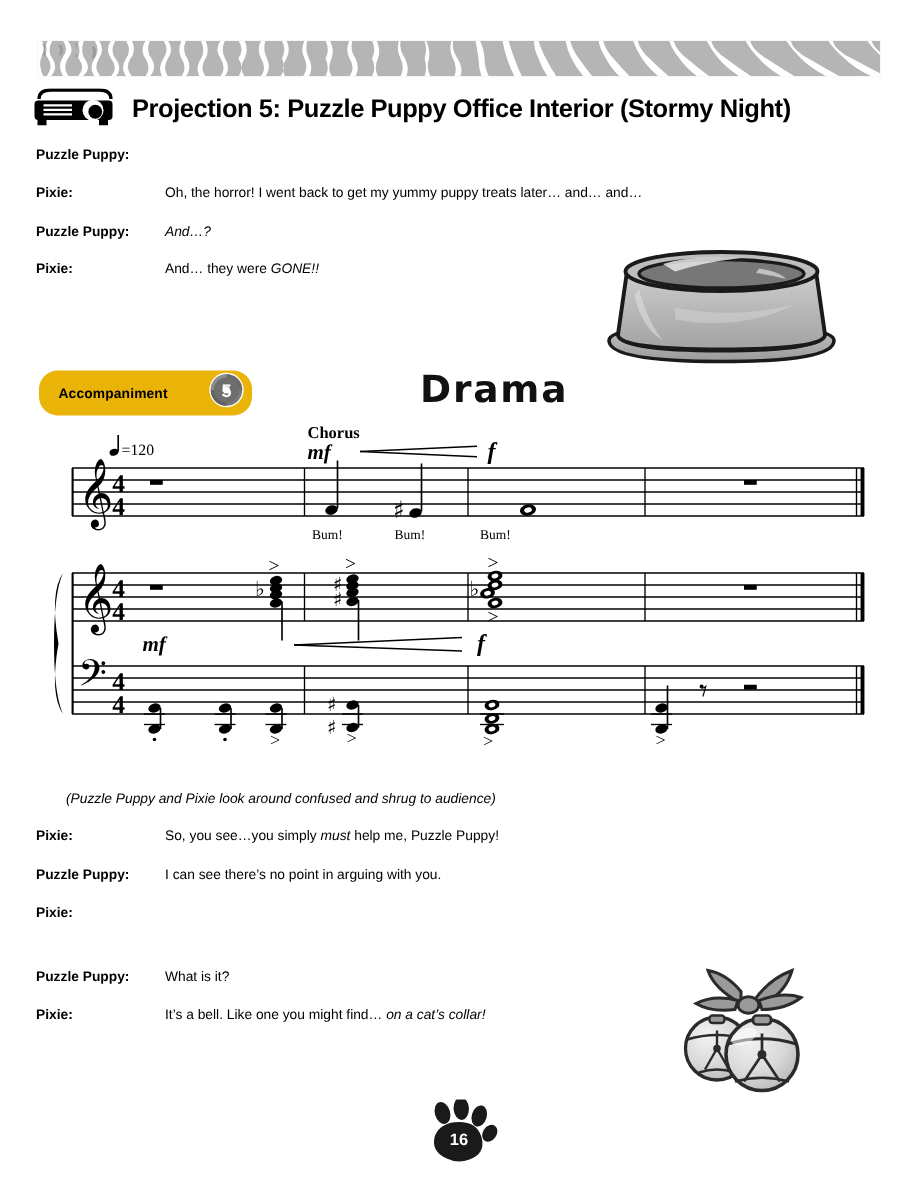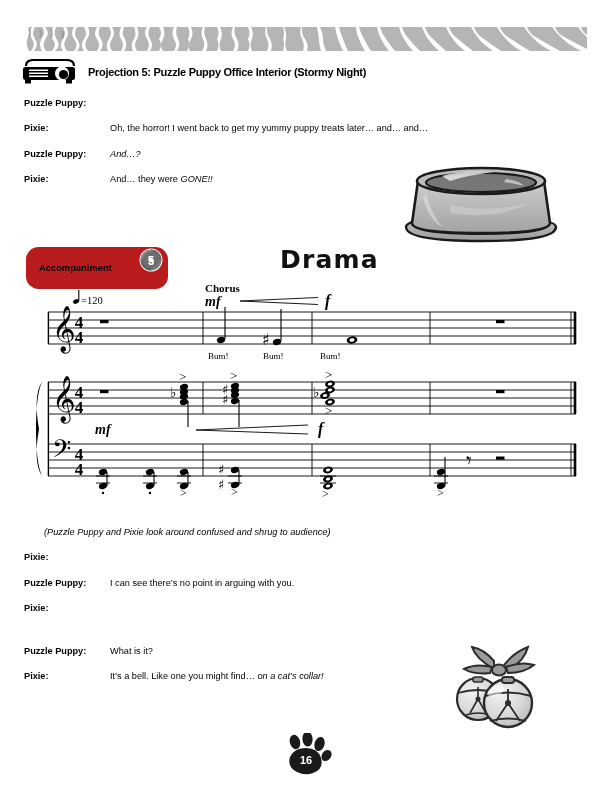--- a/index.html
+++ b/index.html
@@ -33,21 +33,21 @@
     left: 22px;
     top: 56px;
     width: 570px;
     height: 32px;
     display: flex;
     align-items: center;
     gap: 8px;
   }
   #projector-icon { flex: 0 0 auto; width: 58px; height: 26px; }
   #page-title {
-    font-size: 11px;
+    font-size: 17px;
     font-weight: bold;
     letter-spacing: -0.3px;
     white-space: nowrap;
     line-height: 1;
   }
 
   
   .dialogue-block { position: absolute; left: 24px; width: 520px; }
   .d-line {
     display: flex;
@@ -75,22 +75,22 @@
   #dialogue-top { top: 98px; }
   #dialogue-bottom { top: 527px; }
   #dialogue-bottom2 { top: 646px; }
 
   
   #accompaniment-badge {
     position: absolute;
     left: 26px;
     top: 247px;
     width: 142px;
-    height: 42px;
-    background: #b91c1c;
+    height: 30px;
+    background: #eab308;
     border-radius: 12.5px;
     display: flex;
     align-items: center;
     padding-left: 13px;
     box-sizing: border-box;
   }
   #accompaniment-label {
     font-size: 9.2px;
     font-weight: bold;
     color: #000;
@@ -499,20 +499,21 @@
     <text x="466" y="186" font-family="DejaVu Sans, sans-serif" font-size="22" fill="#000">𝄾</text>
 
     <rect x="496" y="174.5" width="8.5" height="3.2" fill="#000"></rect>
   </svg>
 </div>
 
 <div id="dialogue-bottom" class="dialogue-block">
   <div class="stage-dir">(Puzzle Puppy and Pixie look around confused and shrug to audience)</div>
   <div class="d-line">
     <span class="d-speaker">Pixie:</span>
+    <span class="d-text"><span>So, you see…you simply </span><i>must</i><span> help me, Puzzle Puppy!</span></span>
   </div>
   <div class="d-line">
     <span class="d-speaker">Puzzle Puppy:</span>
     <span class="d-text">I can see there’s no point in arguing with you.</span>
   </div>
   <div class="d-line">
     <span class="d-speaker">Pixie:</span>
   </div>
 </div>
 

